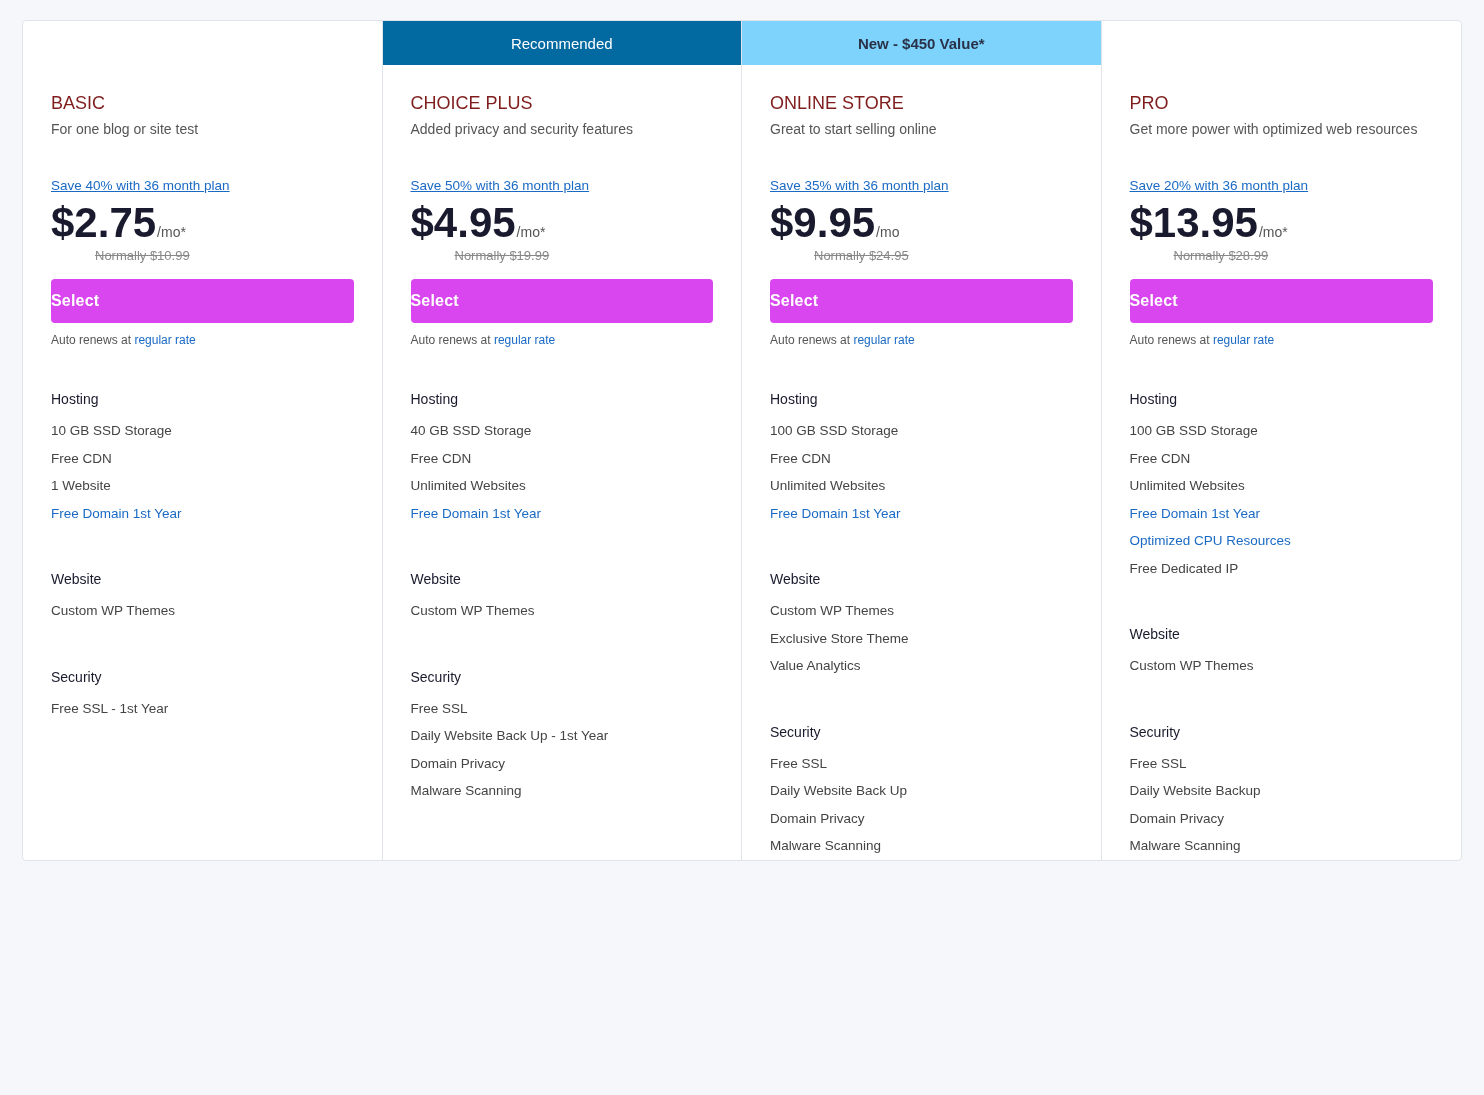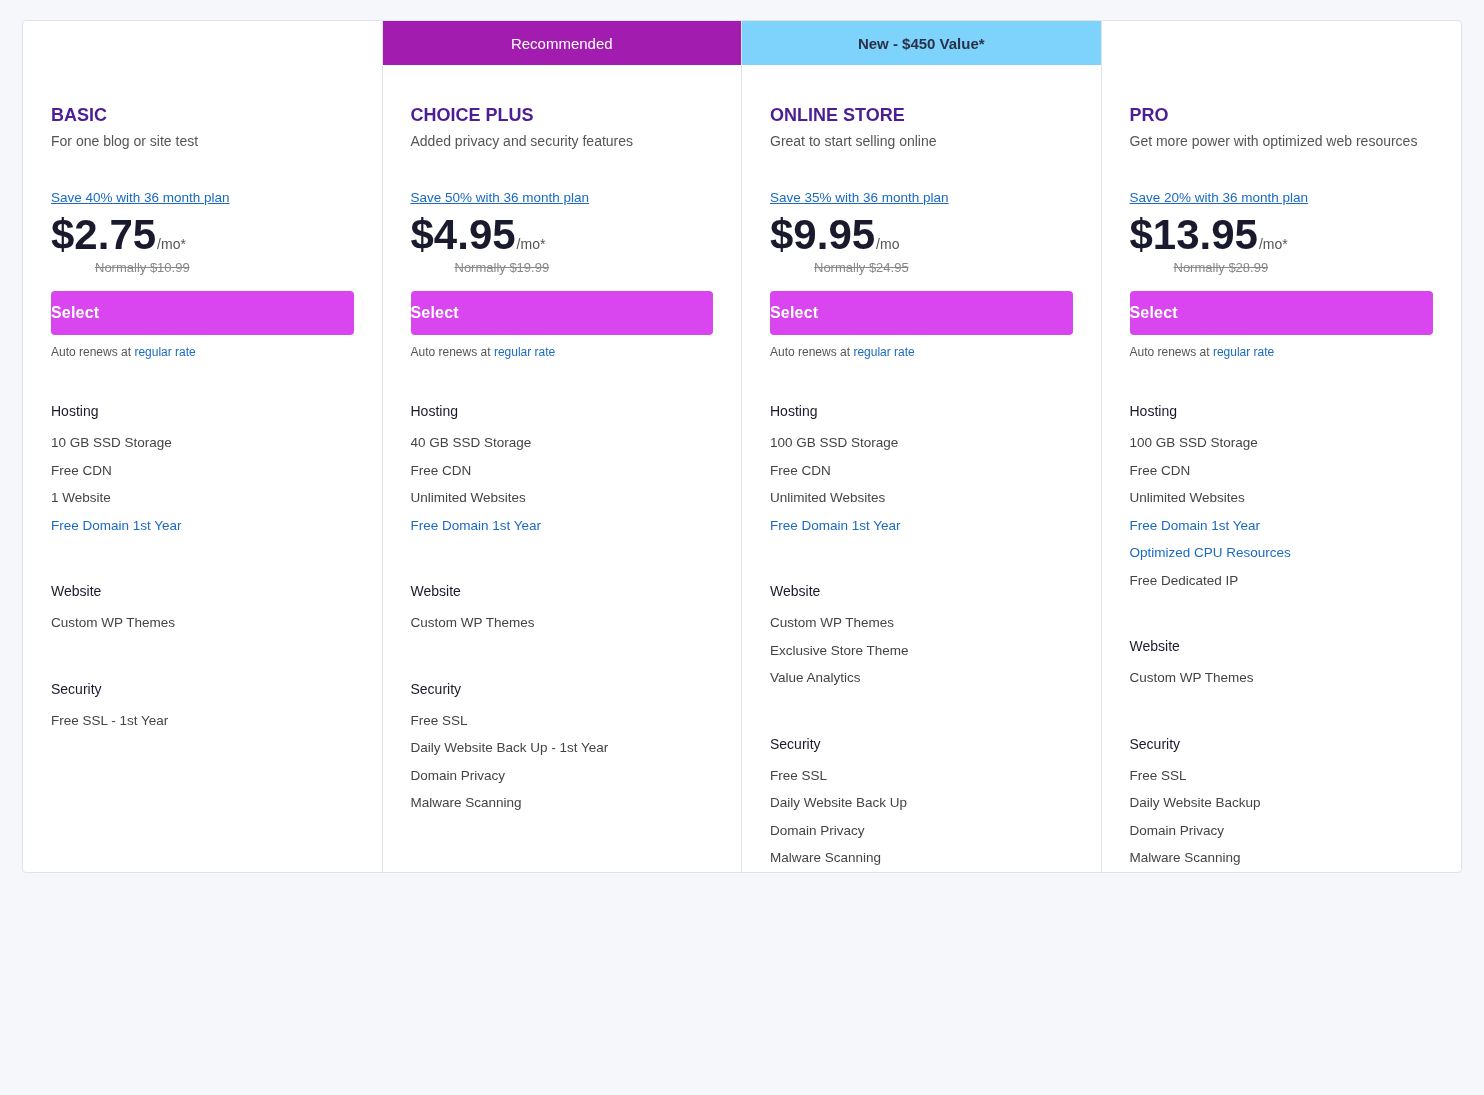--- a/index.html
+++ b/index.html
@@ -33,42 +33,41 @@
     
     .badge-bar {
       height: 44px;
       display: flex;
       align-items: center;
       justify-content: center;
       font-size: 15px;
       font-weight: 500;
     }
     .badge-recommended {
-      background: #a21caf;
+      background: #0369a1;
       color: #fff;
     }
     .badge-new {
       background: #7dd3fc;
       color: #2a3249;
       font-weight: 700;
     }
     .badge-empty {
       background: transparent;
     }
 
     .plan-header {
       padding: 28px 28px 0 28px;
     }
     .plan-name {
       font-size: 18px;
-      font-weight: 700;
-      color: #4c1d95;
+      font-weight: 400;
+      color: #7f1d1d;
       margin-bottom: 6px;
       text-transform: uppercase;
-      margin-top: 12px;
     }
     .plan-desc {
       font-size: 14px;
       color: #555;
       line-height: 1.4;
       min-height: 40px;
     }
     .save-link {
       display: inline-block;
       margin-top: 18px;

